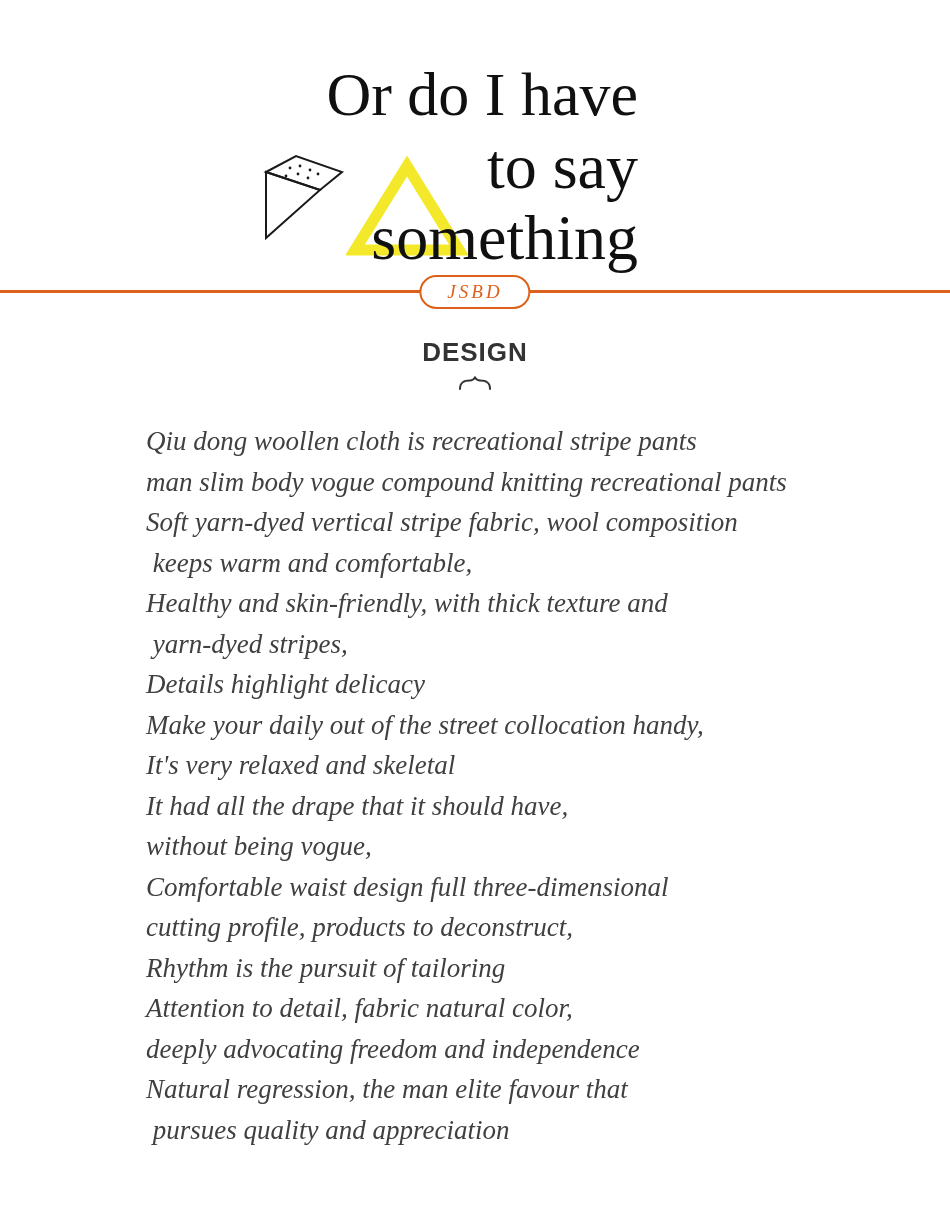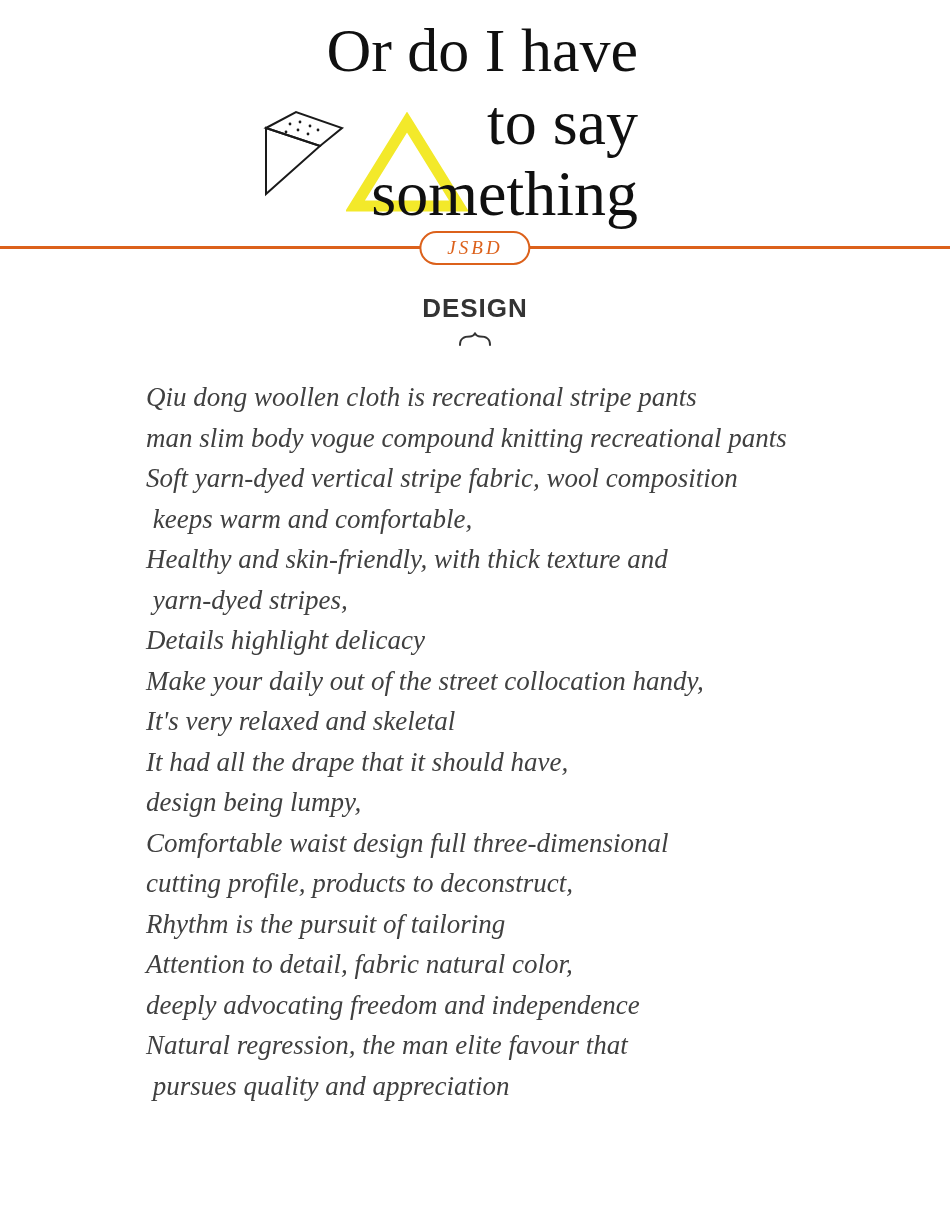--- a/index.html
+++ b/index.html
@@ -9,20 +9,21 @@
     height: 1227px;
     position: relative;
     overflow: hidden;
     font-family: "Liberation Serif", serif;
   }
 
   
   .hero {
     position: relative;
     height: 246px;
+    margin-top: 44px;
   }
   .hero-text {
     position: absolute;
     top: 12px;
     right: 312px;
     text-align: right;
     color: #101010;
     z-index: 3;
     font-family: "Liberation Serif", serif;
   }
@@ -149,21 +150,21 @@
     <div class="desc-line">Qiu dong woollen cloth is recreational stripe pants</div>
     <div class="desc-line">man slim body vogue compound knitting recreational pants</div>
     <div class="desc-line">Soft yarn-dyed vertical stripe fabric, wool composition</div>
     <div class="desc-line"> keeps warm and comfortable,</div>
     <div class="desc-line">Healthy and skin-friendly, with thick texture and</div>
     <div class="desc-line"> yarn-dyed stripes,</div>
     <div class="desc-line">Details highlight delicacy</div>
     <div class="desc-line">Make your daily out of the street collocation handy,</div>
     <div class="desc-line">It's very relaxed and skeletal</div>
     <div class="desc-line">It had all the drape that it should have,</div>
-    <div class="desc-line">design being lumpy,</div>
+    <div class="desc-line">without being vogue,</div>
     <div class="desc-line">Comfortable waist design full three-dimensional</div>
     <div class="desc-line">cutting profile, products to deconstruct,</div>
     <div class="desc-line">Rhythm is the pursuit of tailoring</div>
     <div class="desc-line">Attention to detail, fabric natural color,</div>
     <div class="desc-line">deeply advocating freedom and independence</div>
     <div class="desc-line">Natural regression, the man elite favour that</div>
     <div class="desc-line"> pursues quality and appreciation</div>
   </div>
 
 </body></html>

